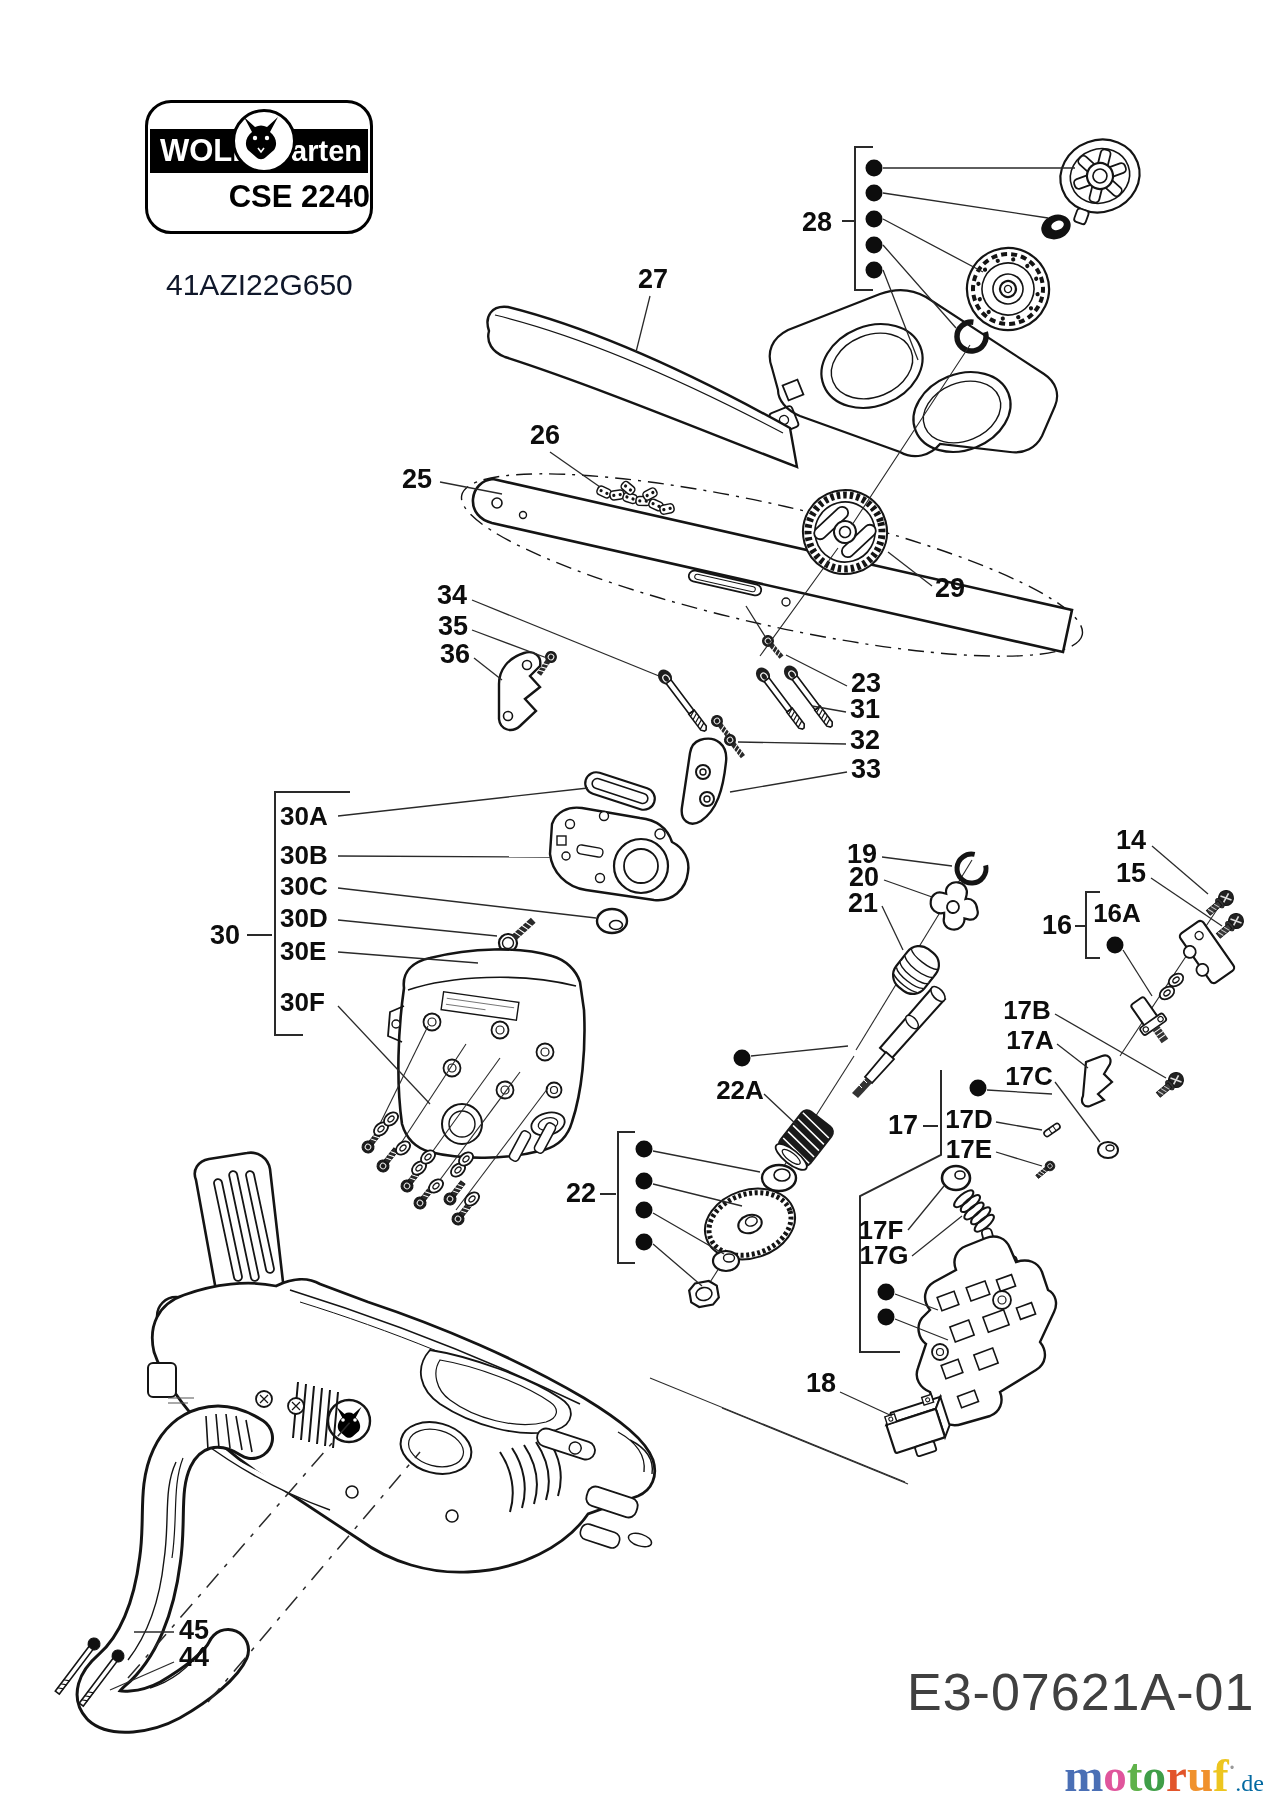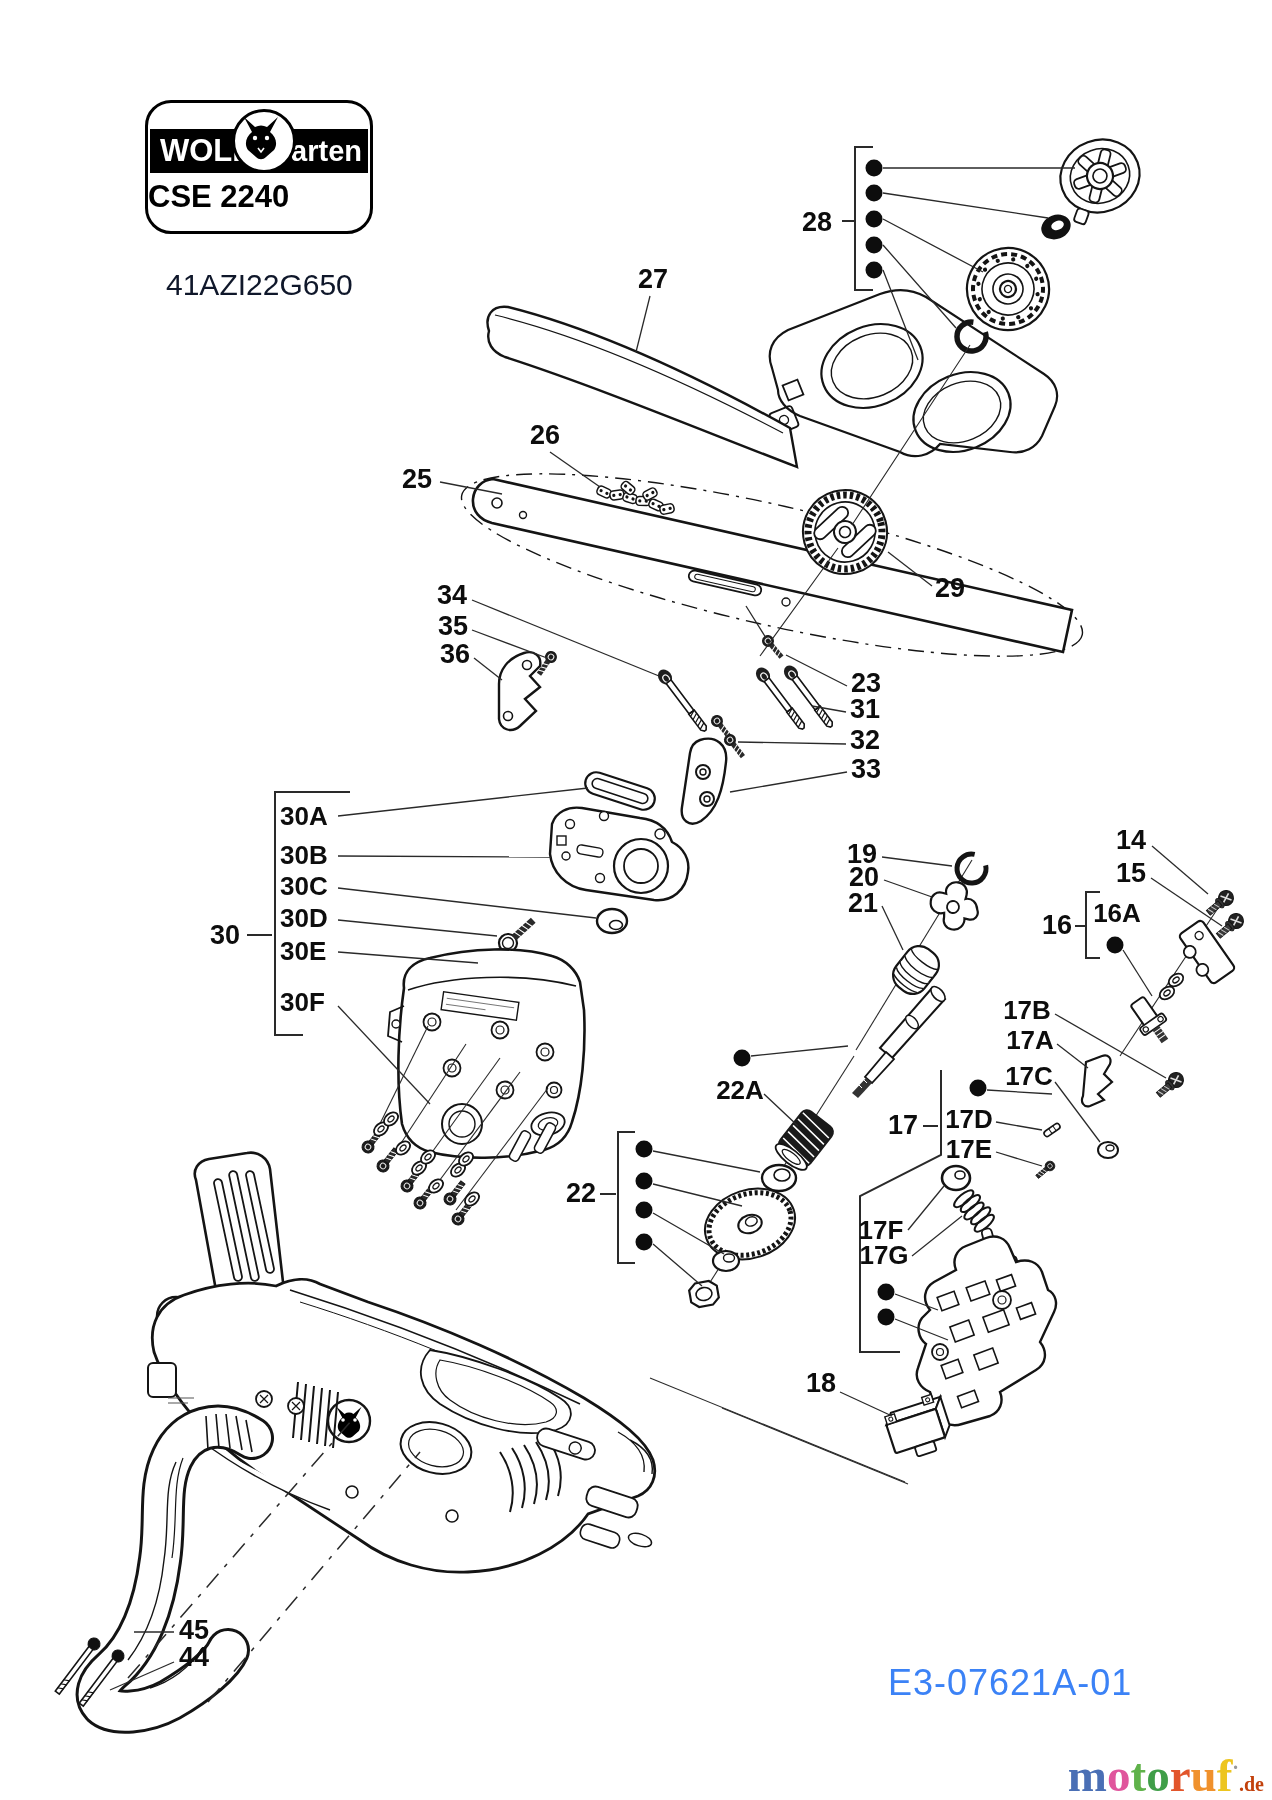--- a/index.html
+++ b/index.html
@@ -6,26 +6,26 @@
   #page{position:relative;width:1272px;height:1800px;background:#ffffff;overflow:hidden;
         font-family:"Liberation Sans",sans-serif;color:#111;}
   svg text{font-family:"Liberation Sans",sans-serif;font-weight:bold;font-size:27px;fill:#0d0d0d;}
   svg text.sub{font-size:26px;}
   
   #logo{position:absolute;left:145px;top:100px;width:222px;height:128px;border:3px solid #000;border-radius:26px;background:#fff;}
   #logo .band{position:absolute;left:2px;right:2px;top:26px;height:44px;background:#000;}
   #logo .wolftxt{position:absolute;left:12px;top:26px;height:44px;line-height:44px;color:#fff;font-weight:bold;font-size:31px;letter-spacing:0px;}
   #logo .gartentxt{position:absolute;right:8px;top:26px;height:44px;line-height:44px;color:#fff;font-weight:bold;font-size:29px;}
   #logo .wolfcircle{position:absolute;left:84px;top:6px;width:58px;height:58px;background:#fff;border:3px solid #000;border-radius:50%;}
-  #logo .model{position:absolute;left:0;right:0;top:76px;text-align:left;font-weight:bold;font-size:31px;color:#000;}
+  #logo .model{position:absolute;left:0;right:0;top:76px;text-align:right;font-weight:bold;font-size:31px;color:#000;}
   #article{position:absolute;left:166px;top:268px;font-size:30px;color:#0f172a;}
-  #drawingno{position:absolute;left:888px;top:1662px;font-size:36px;color:#3b82f6;letter-spacing:1px;}
+  #drawingno{position:absolute;left:907px;top:1662px;font-size:52px;color:#404040;letter-spacing:1px;}
   #watermark{position:absolute;right:8px;top:1748px;font-family:"Liberation Serif",serif;font-weight:bold;font-size:47px;white-space:nowrap;}
   #watermark .dot{font-size:20px;color:#999;vertical-align:super;}
-  #watermark .de{font-size:20px;color:#c2410c;font-weight:bold;}
+  #watermark .de{font-size:24px;color:#0369a1;font-weight:normal;}
 </style>
 </head>
 <body>
 
 <div id="page">
 
   <div id="logo">
     <div class="band"></div>
     <span class="wolftxt">WOLF</span>
     <span class="gartentxt">Garten</span>

